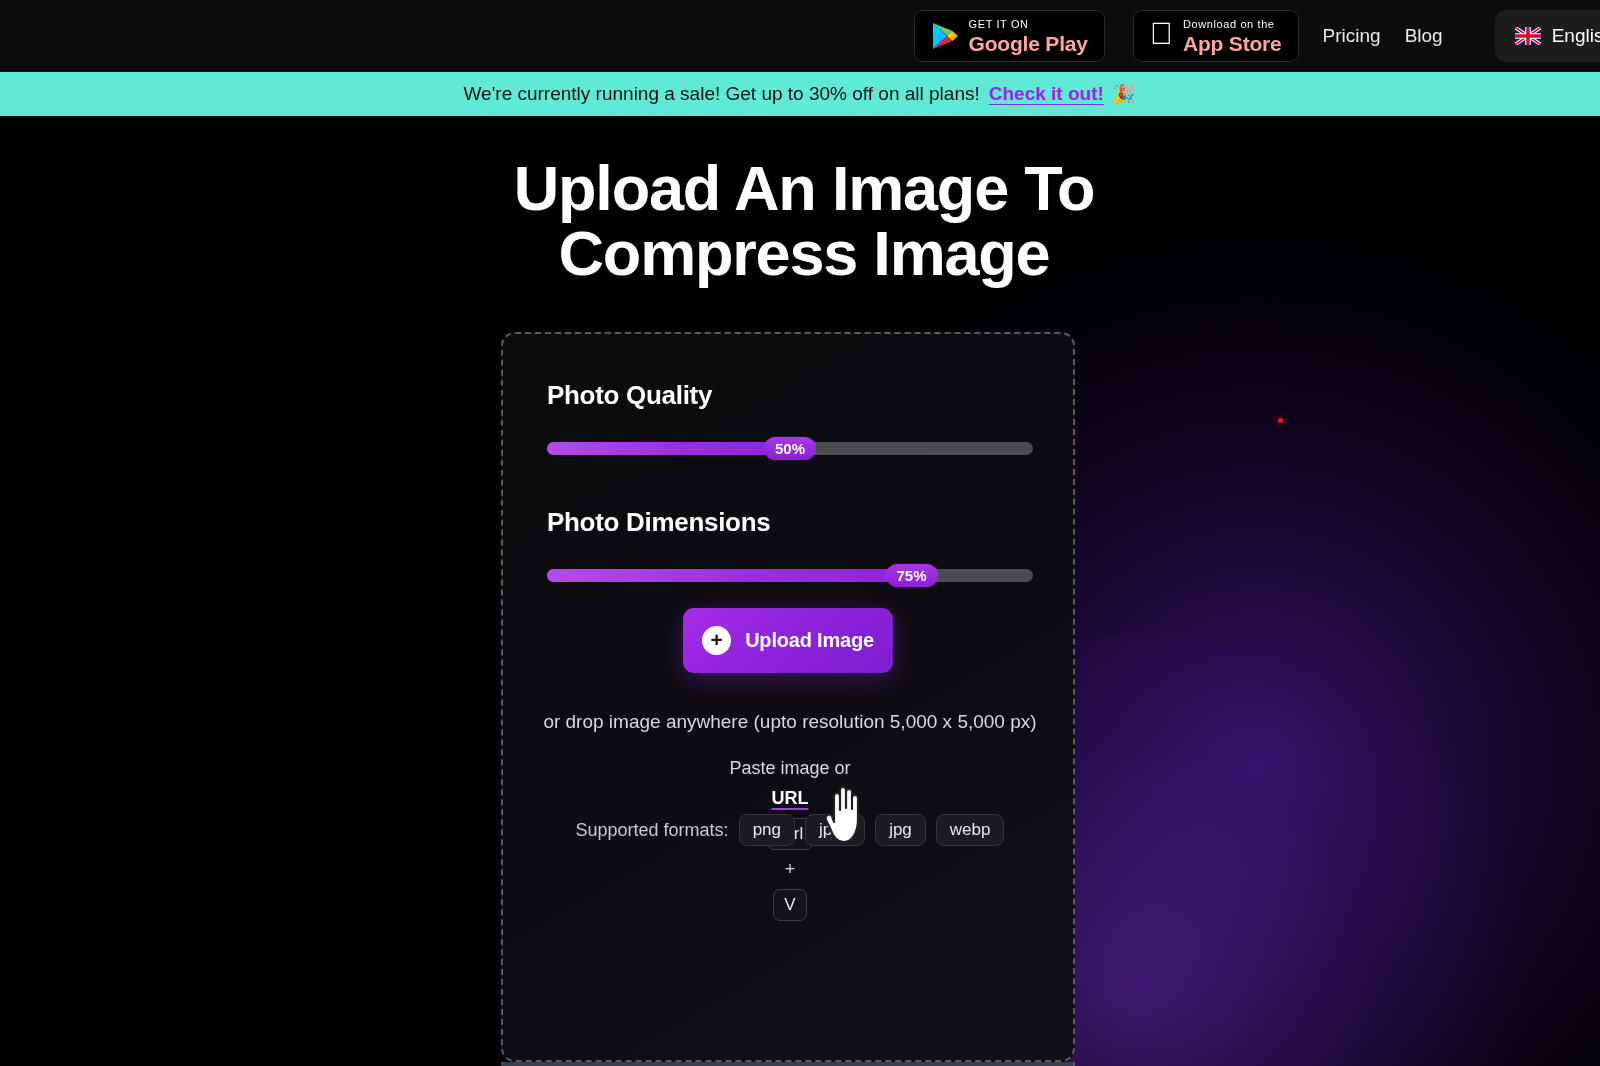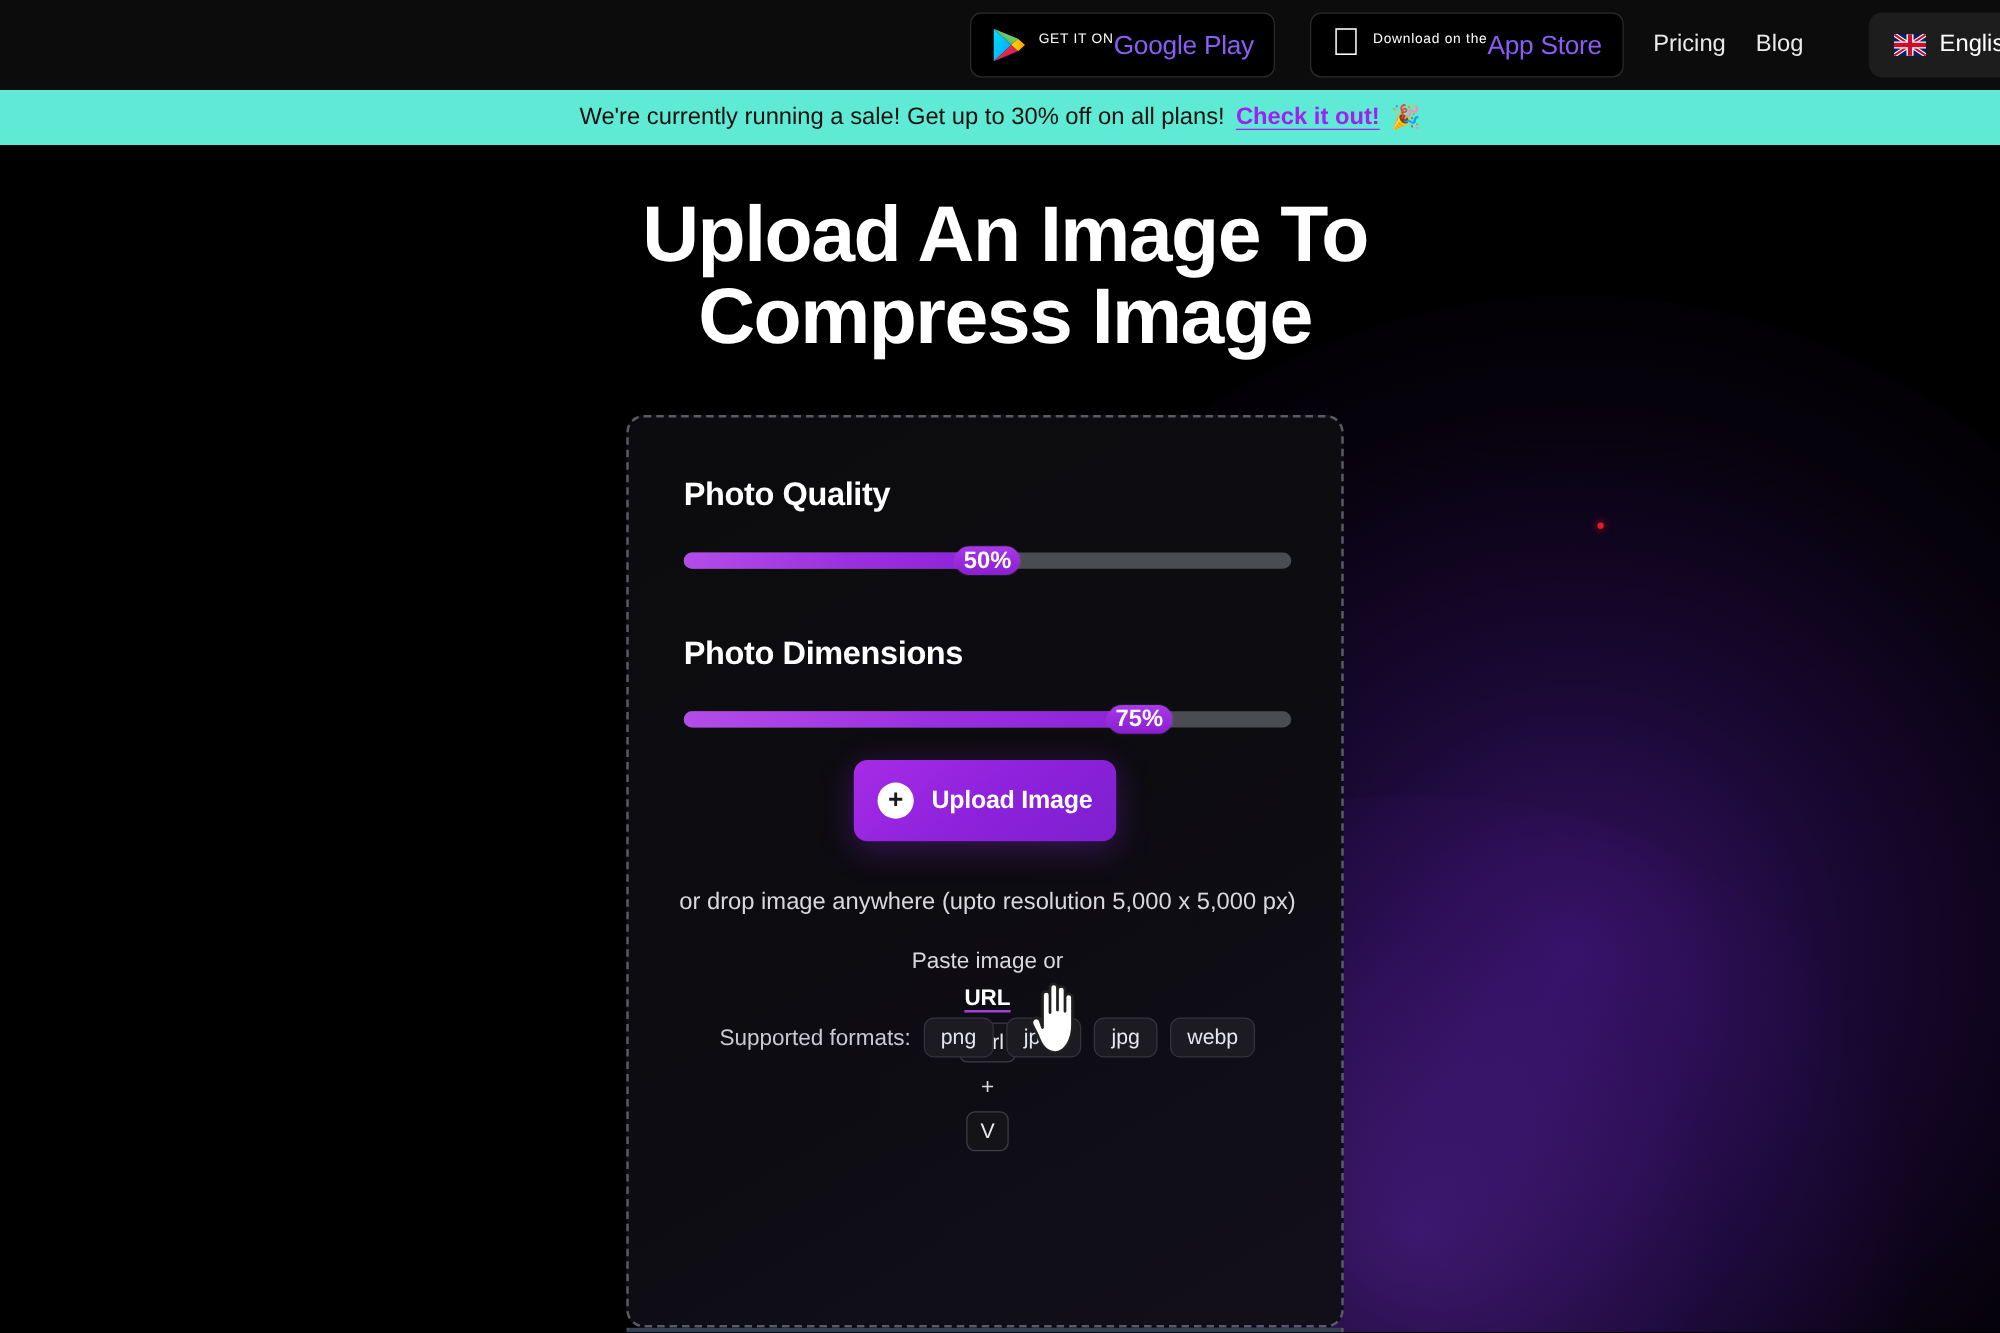--- a/index.html
+++ b/index.html
@@ -20,23 +20,23 @@
     z-index:40;
   }
   .store-badge {
     height:52px; border-radius:9px; background:#000;
     display:flex; align-items:center; gap:10px;
     padding:0 16px; cursor:pointer;
     border:1px solid #2a2a2a;
   }
   .gp-icon { width:28px; height:30px; position:relative; }
   .gp-icon svg { display:block; }
-  .badge-txt { display:flex; flex-direction:row; justify-content:center; line-height:1; }
+  .badge-txt { display:flex; flex-direction:column; justify-content:center; line-height:1; }
   .badge-small { font-size:11px; color:#fff; letter-spacing:.6px; margin-bottom:3px; }
-  .badge-big { font-size:21px; color:#8b5cf6; font-weight:400; letter-spacing:-.2px; }
+  .badge-big { font-size:21px; color:#fca5a5; font-weight:700; letter-spacing:-.2px; }
   .apple-glyph { font-size:31px; color:#fff; line-height:1; margin-top:-5px; }
 
   .nav-link {
     font-size:19px; color:#eaeaea; margin-left:24px; cursor:pointer;
     font-weight:400;
   }
   .lang-pill {
     margin-left:52px; height:52px; border-radius:11px; background:#1d1d1d;
     display:flex; align-items:center; gap:11px; padding:0 20px; cursor:pointer;
     position:relative;
@@ -104,21 +104,21 @@
     position:absolute; left:0; top:3px; width:486px; height:13px;
     border-radius:7px; background:#4b4b52;
   }
   .slider-fill {
     position:absolute; left:0; top:3px; height:13px; border-radius:7px;
     background:linear-gradient(90deg,#b44ce8 0%, #9b2fe0 55%, #8b23d6 100%);
   }
   .slider-thumb {
     position:absolute; top:-2px; height:23px; min-width:52px;
     border-radius:12px; background:linear-gradient(180deg,#a938e8,#8a1fd0);
-    color:#fff; font-size:19px; font-weight:700;
+    color:#fff; font-size:15px; font-weight:700;
     display:flex; align-items:center; justify-content:center;
     cursor:pointer; box-shadow:0 0 0 1px rgba(255,255,255,.06);
   }
 
   .upload-btn {
     position:absolute; left:50%; transform:translateX(-50%);
     top:274px; width:210px; height:65px;
     border-radius:11px;
     background:linear-gradient(140deg,#a72ce6 0%, #8f22dd 48%, #7d1fcf 100%);
     display:flex; align-items:center; justify-content:center; gap:14px;

